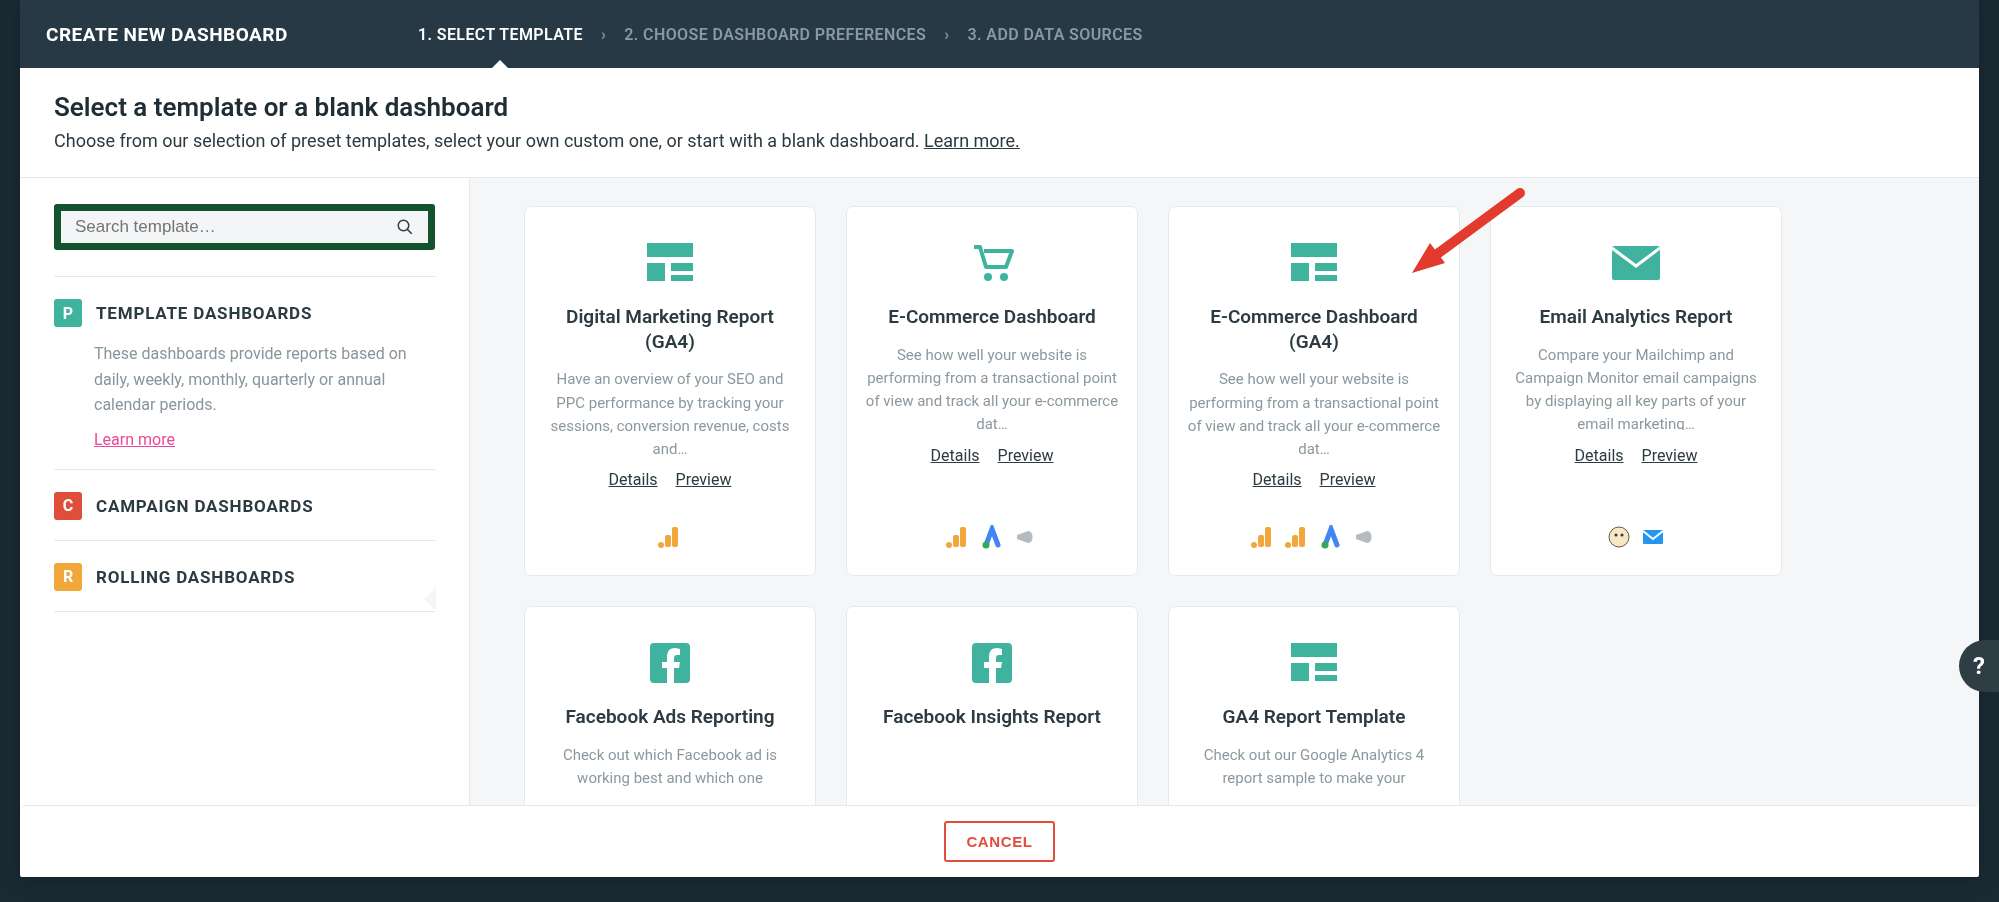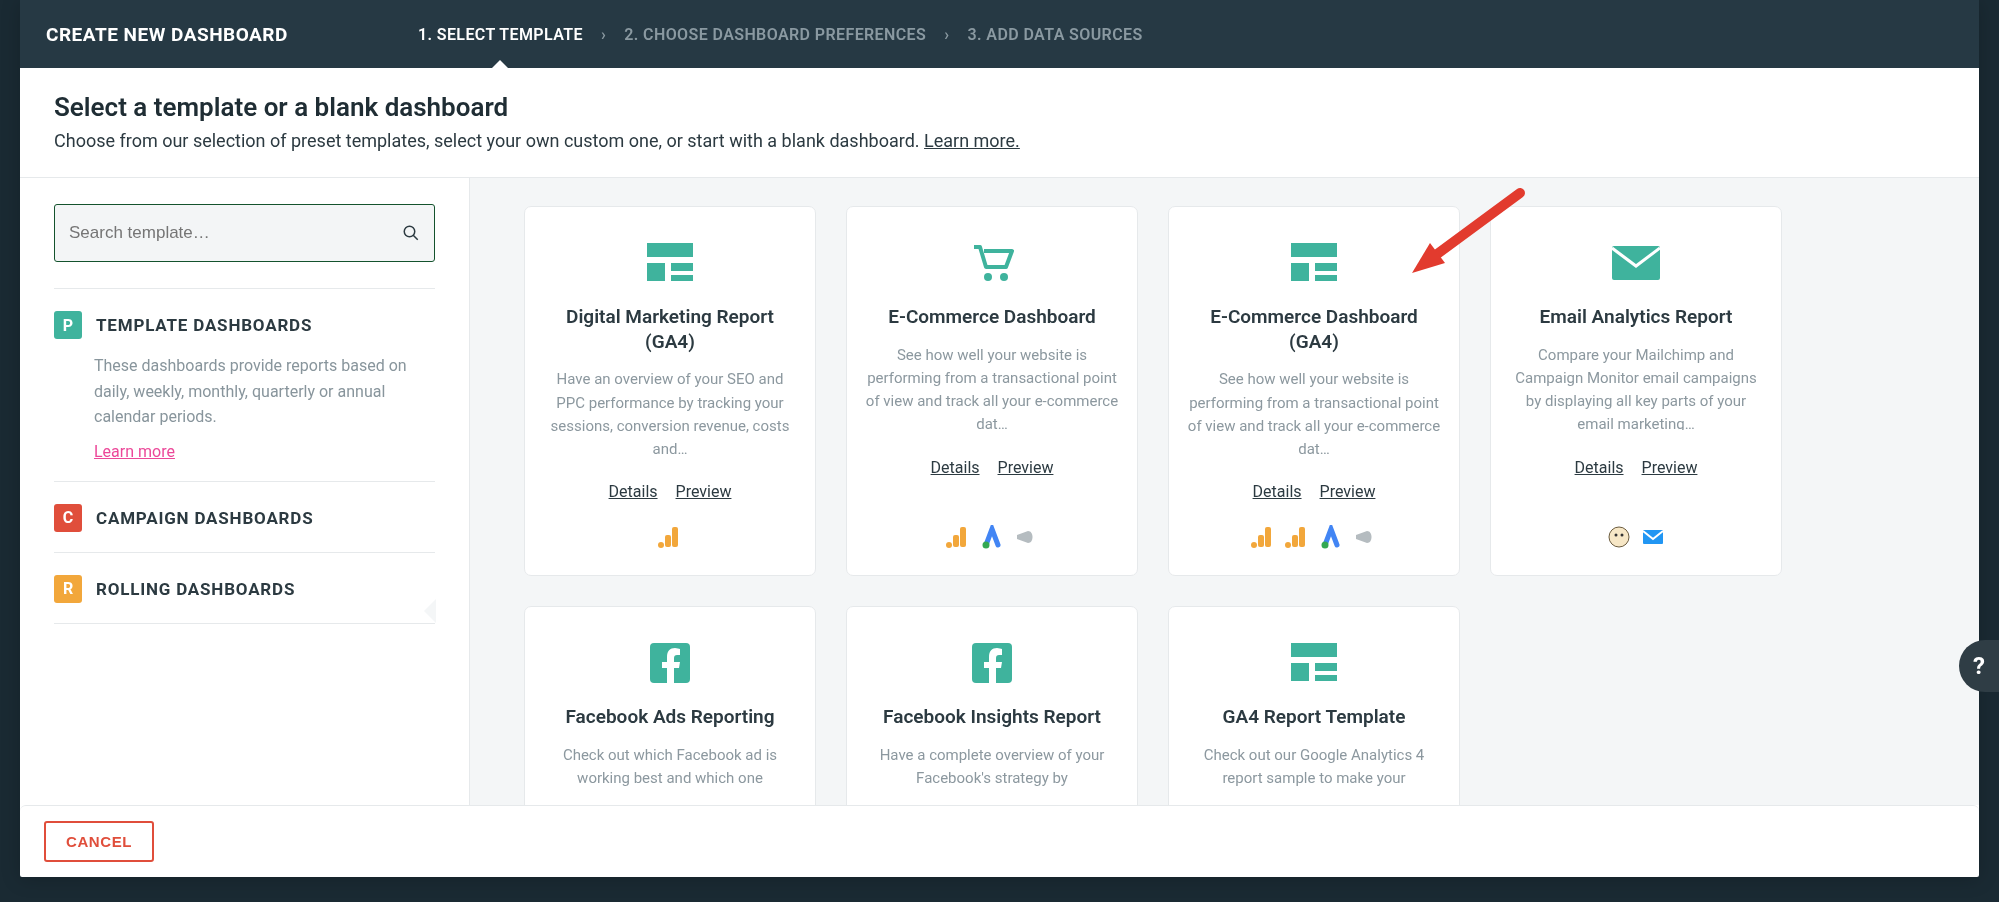--- a/index.html
+++ b/index.html
@@ -11,42 +11,42 @@
 .step-active { color: #fff; position: relative; }
 .step-active::after { content: ""; position: absolute; left: 50%; transform: translateX(-50%); bottom: -26px; width: 0; height: 0; border-left: 10px solid transparent; border-right: 10px solid transparent; border-bottom: 10px solid #fff; }
 .step-inactive { color: #8a99a1; }
 .chev { color: #8a99a1; }
 .header-section { padding: 24px 34px 26px; border-bottom: 1px solid #e6e9eb; }
 .header-heading { font-size: 26px; font-weight: 600; color: #1f2d34; margin-bottom: 8px; }
 .header-sub { font-size: 18px; color: #2c3a41; }
 .header-sub a { color: #2c3a41; text-decoration: underline; }
 .body { flex: 1; display: flex; overflow: hidden; background: #f4f6f7; }
 .sidebar { width: 450px; min-width: 450px; background: #fff; border-right: 1px solid #e6e9eb; padding: 26px 34px 0; overflow-y: auto; position: relative; }
-.search-box { display: flex; align-items: center; background: #f3f5f6; border: 1px solid #14532d; border-radius: 3px; height: 58px; padding: 0 14px; margin-bottom: 26px; }
+.search-box { display: flex; align-items: center; background: #f3f5f6; border: 7px solid #14532d; border-radius: 3px; height: 46px; padding: 0 14px; margin-bottom: 26px; }
 .search-box input { flex: 1; border: none; background: transparent; font-size: 17px; color: #6d7b82; outline: none; }
 .cat { padding: 22px 0 20px; border-top: 1px solid #e6e9eb; }
 .cat-head { display: flex; align-items: center; gap: 14px; cursor: pointer; }
 .badge { width: 28px; height: 28px; border-radius: 3px; display: flex; align-items: center; justify-content: center; color: #fff; font-weight: 700; font-size: 16px; }
 .badge.p { background: #3fb39d; }
 .badge.c { background: #e04e3b; }
 .badge.r { background: #f2a73b; }
 .cat-title { font-weight: 700; font-size: 17px; letter-spacing: 0.8px; color: #2c3a41; }
 .cat-desc { color: #88959c; font-size: 16px; line-height: 1.6; padding: 14px 0 8px 40px; }
 .cat-learn { text-decoration: underline; color: #ec4899; font-size: 16px; padding-left: 40px; display: inline-block; margin-top: 4px; }
 .main-area { flex: 1; overflow-y: auto; padding: 28px 30px 0 54px; }
 .grid { display: grid; grid-template-columns: repeat(4, 292px); gap: 30px; }
 .card { background: #fff; border: 1px solid #e6e9eb; border-radius: 7px; padding: 28px 18px 22px; display: flex; flex-direction: column; align-items: center; text-align: center; min-height: 370px; }
 .card.short { min-height: 190px; }
 .card-icon { height: 56px; display: flex; align-items: center; justify-content: center; margin-bottom: 14px; }
 .card-title { font-size: 19px; font-weight: 600; color: #2c3a41; line-height: 1.3; margin-bottom: 14px; }
 .card-desc { font-size: 15px; color: #8c989f; line-height: 1.55; max-height: 86px; overflow: hidden; margin-bottom: 16px; }
-.card-links { display: flex; gap: 18px; font-size: 16px; margin-bottom: 18px; margin-top: 12px; }
+.card-links { display: flex; gap: 18px; font-size: 16px; margin-bottom: 18px; }
 .card-links a { color: #2c3a41; text-decoration: underline; }
 .card-sources { display: flex; gap: 10px; align-items: center; margin-top: auto; height: 32px; }
-.footer { height: 72px; border-top: 1px solid #e6e9eb; background: #fff; display: flex; align-items: center; justify-content: flex-start; padding: 0 24px; border-radius: 6px; }
+.footer { height: 72px; border-top: 1px solid #e6e9eb; background: #fff; display: flex; align-items: center; justify-content: center; padding: 0 24px; border-radius: 6px; }
 .cancel-btn { border: 2px solid #e04e3b; color: #e04e3b; background: #fff; font-weight: 700; font-size: 15px; letter-spacing: 0.6px; padding: 10px 20px; border-radius: 3px; cursor: pointer; }
 .arrow-annotation { position: absolute; top: 185px; left: 1400px; pointer-events: none; z-index: 50; }
 .help-fab { position: absolute; right: 0px; top: 640px; width: 40px; height: 52px; background: #2f3d45; border-radius: 26px 0 0 26px; display: flex; align-items: center; justify-content: center; color: #fff; font-size: 24px; font-weight: 700; cursor: pointer; z-index: 60; }
 .sel-notch { position: absolute; right: -1px; top: 310px; width: 0; height: 0; border-top: 12px solid transparent; border-bottom: 12px solid transparent; border-right: 12px solid #f4f6f7; }
 svg { display: block; }
 .src-icon { width: 24px; height: 24px; }
 </style>
 </head>
 <body>
 
@@ -253,21 +253,20 @@
             <div class="card-desc">Check out which Facebook ad is working best and which one</div>
           </div>
           <div class="card short">
             <div class="card-icon">
               <svg width="40" height="40" viewBox="0 0 40 40">
                 <rect width="40" height="40" rx="4" fill="#3fb39d"></rect>
                 <path d="M24 40V25h5l1-6h-6v-4c0-2 1-3 3-3h3V6c-1 0-3-1-5-1-5 0-8 3-8 9v5h-5v6h5v15h7z" fill="#fff"></path>
               </svg>
             </div>
             <div class="card-title">Facebook Insights Report</div>
-            <div class="card-desc">Have a complete overview of your Facebook's strategy by</div>
           </div>
           <div class="card short">
             <div class="card-icon">
               <svg width="46" height="40" viewBox="0 0 46 40">
                 <rect x="0" y="0" width="46" height="14" fill="#3fb39d"></rect>
                 <rect x="0" y="20" width="18" height="18" fill="#3fb39d"></rect>
                 <rect x="24" y="20" width="22" height="8" fill="#3fb39d"></rect>
                 <rect x="24" y="32" width="22" height="6" fill="#3fb39d"></rect>
               </svg>
             </div>

